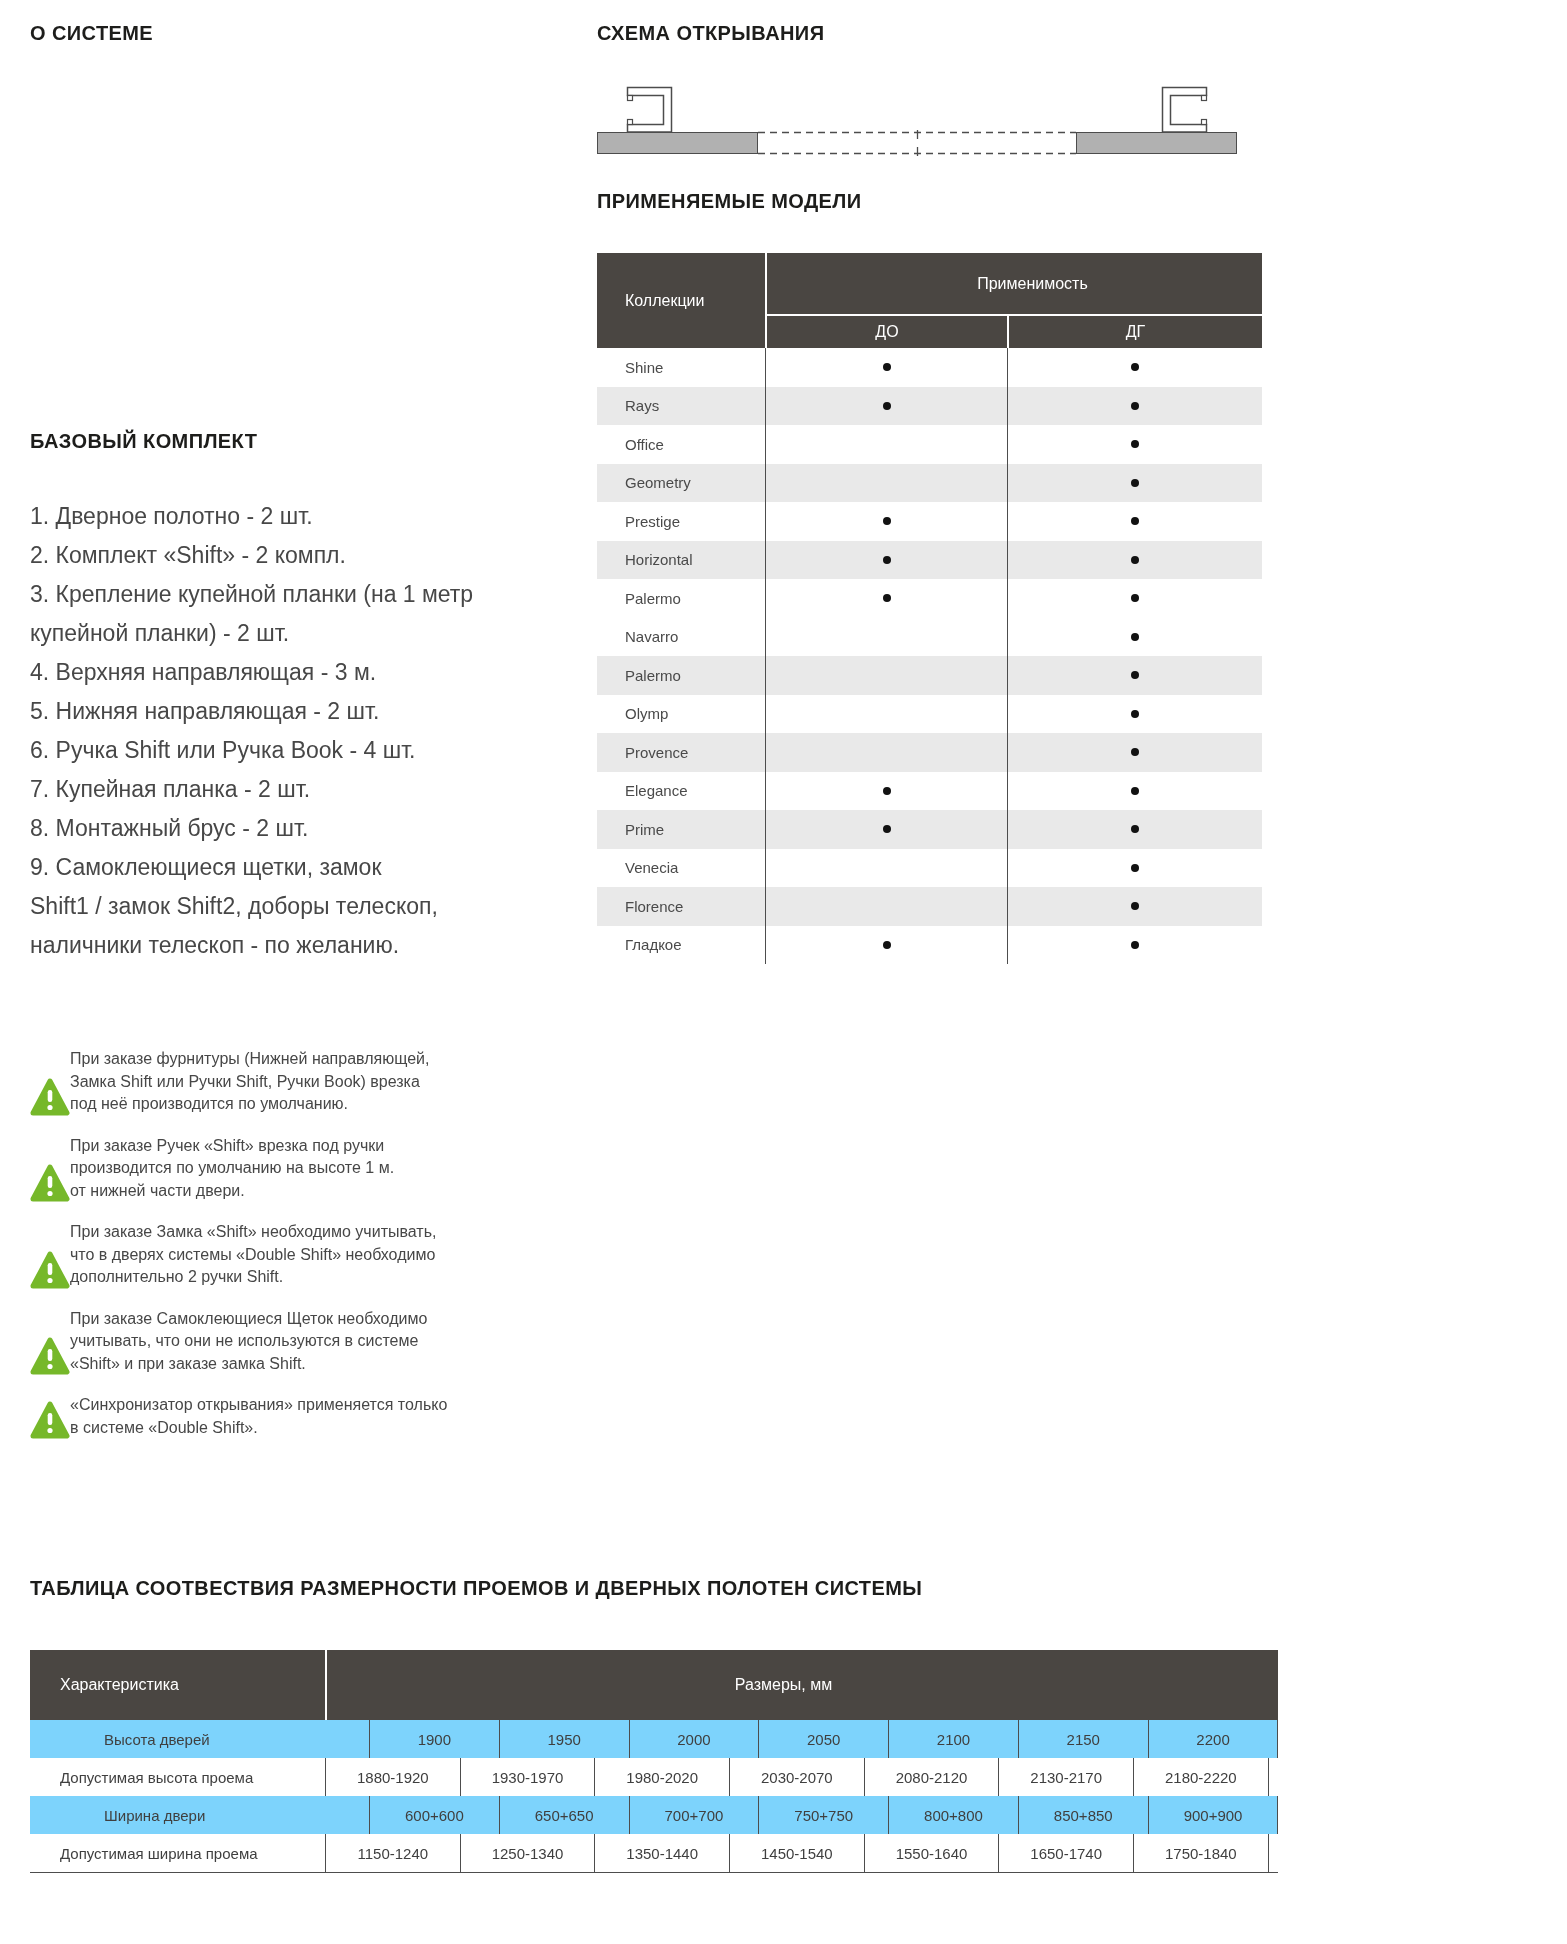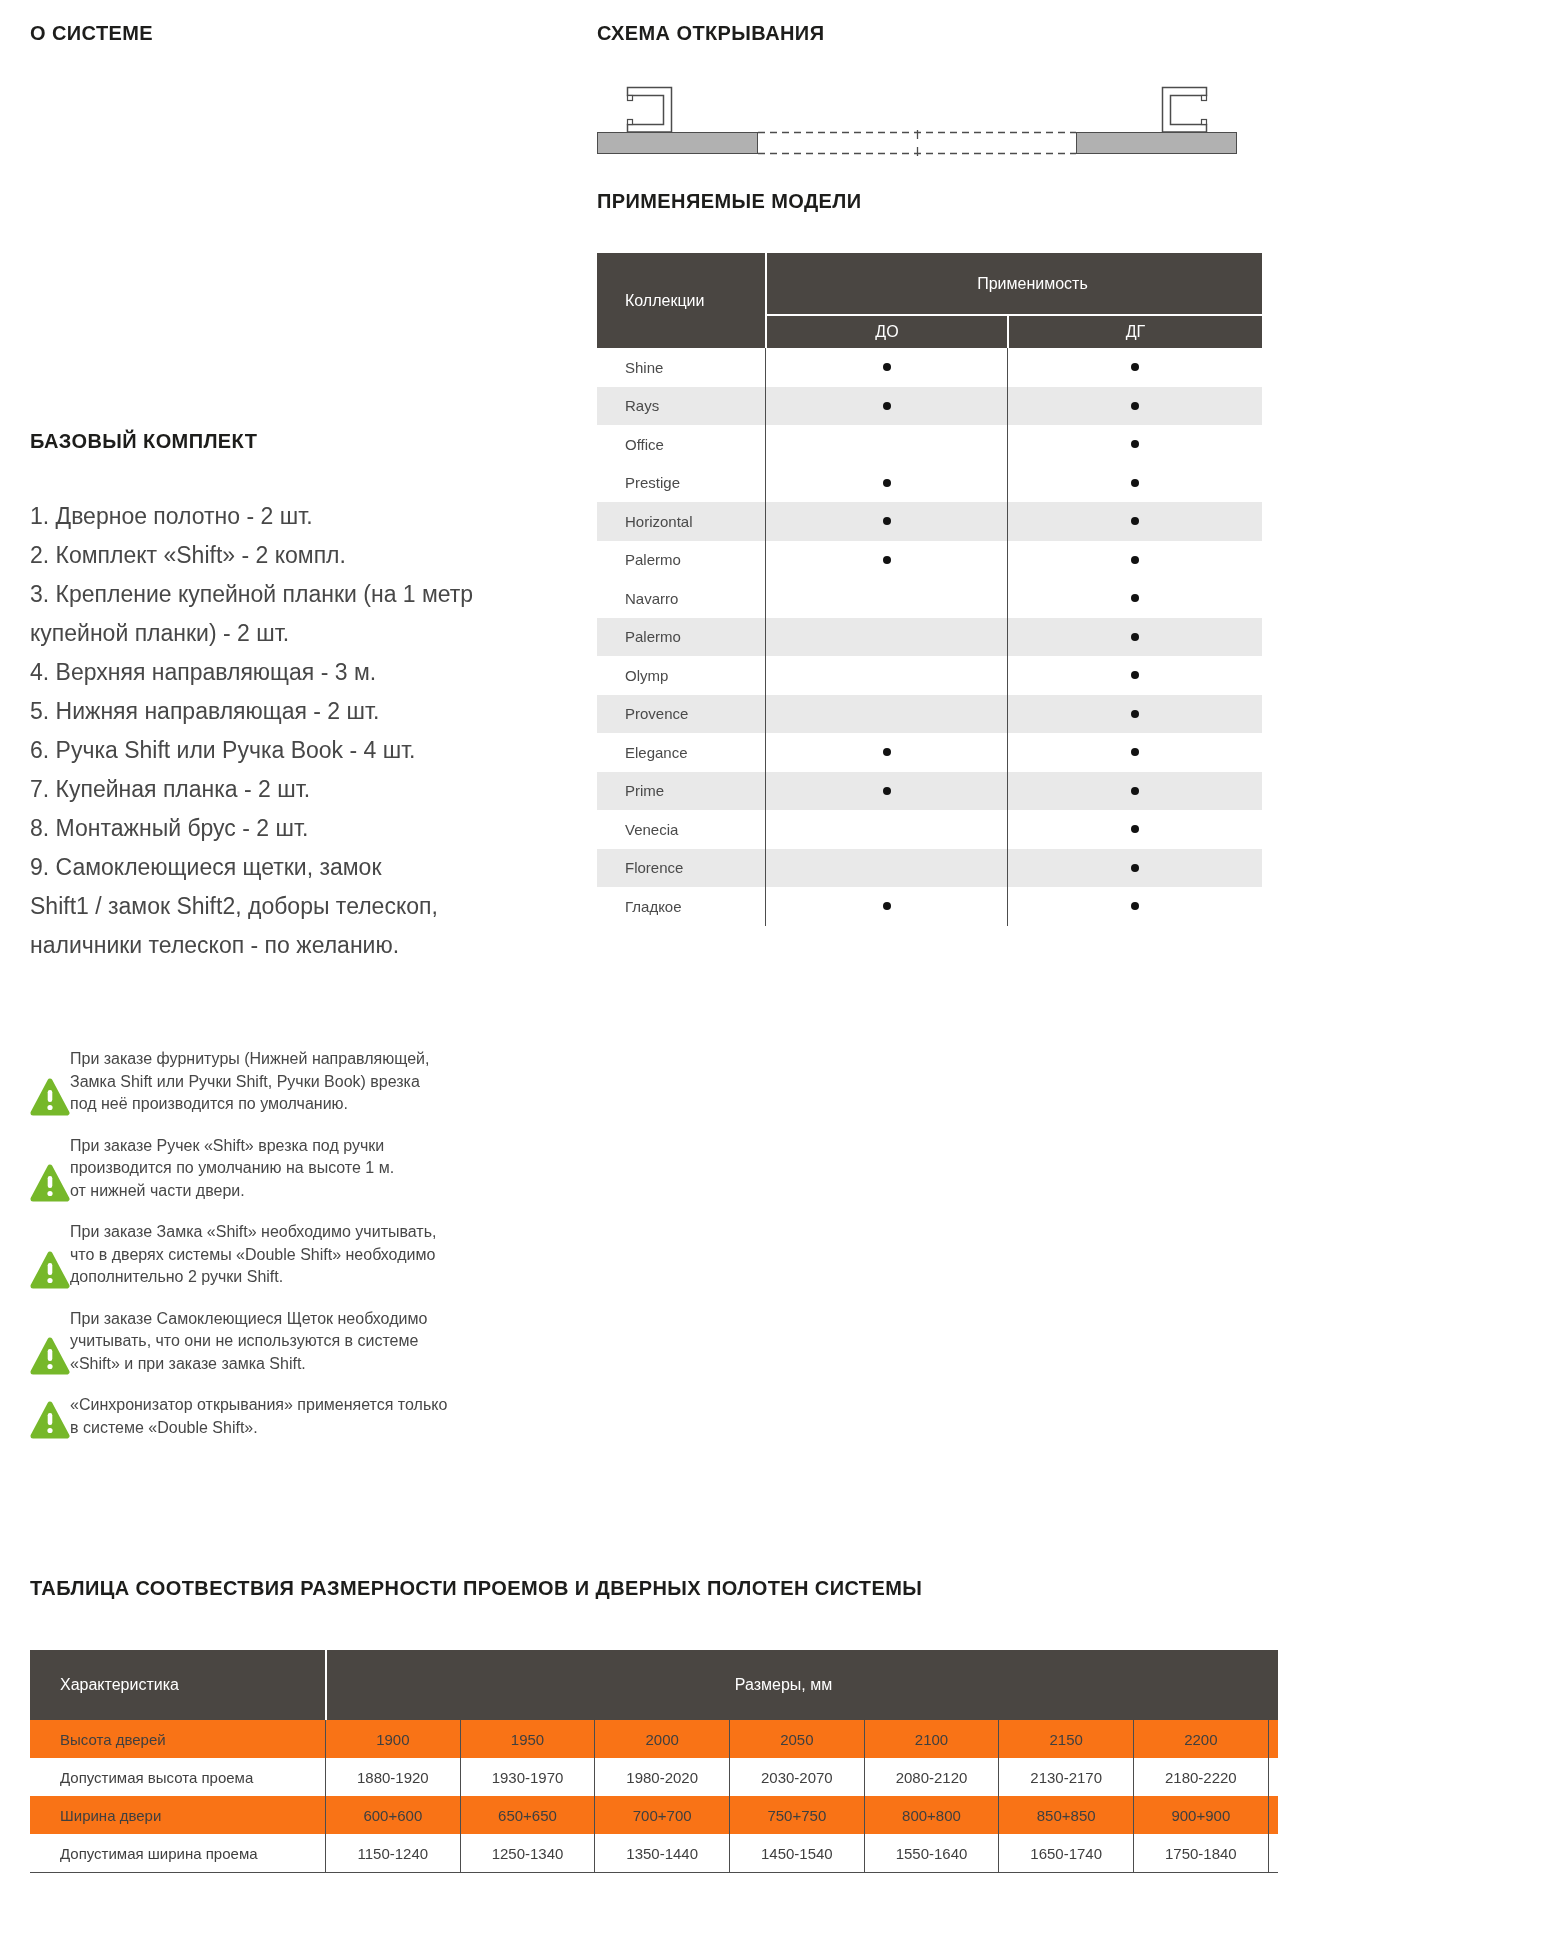--- a/index.html
+++ b/index.html
@@ -42,21 +42,21 @@
   .dot{width:8px;height:8px;border-radius:50%;background:#121212;}
 
   
   .bottom-title{position:absolute;left:30px;top:1577px;}
   .sizes{position:absolute;left:30px;top:1650px;width:1507px;border-bottom:1px solid #4d4d4d;}
   .sheader{position:relative;height:70px;background:#4a4642;color:#fff;font-size:16px;}
   .sh-char{position:absolute;left:30px;top:0;height:100%;display:flex;align-items:center;}
   .sh-sizes{position:absolute;left:0;top:0;width:100%;height:100%;display:flex;align-items:center;justify-content:center;}
   .sh-div{position:absolute;left:295px;top:0;width:2px;height:100%;background:#fff;}
   .srow{display:grid;grid-template-columns:295px repeat(9,1fr);height:38px;}
-  .srow.alt{background:#f97316;}
+  .srow.alt{background:#7dd3fc;padding-left:44px;}
   .scell{display:flex;align-items:center;font-size:15px;color:#3f3f3f;}
   .slabel{padding-left:30px;}
   .sval{justify-content:center;}
   .vline2{border-left:1px solid #4d4d4d;}
 </style>
 </head>
 <body>
 
 <div class="page">
 
@@ -179,20 +179,27 @@
             <span class="dot"></span>
           </div>
         </div>
         <div class="mrow">
           <div class="mcell mname">Office</div>
           <div class="mcell mdot vline"></div>
           <div class="mcell mdot vline">
             <span class="dot"></span>
           </div>
         </div>
+        <div class="mrow alt">
+          <div class="mcell mname">Geometry</div>
+          <div class="mcell mdot vline"></div>
+          <div class="mcell mdot vline">
+            <span class="dot"></span>
+          </div>
+        </div>
         <div class="mrow">
           <div class="mcell mname">Prestige</div>
           <div class="mcell mdot vline">
             <span class="dot"></span>
           </div>
           <div class="mcell mdot vline">
             <span class="dot"></span>
           </div>
         </div>
         <div class="mrow alt">

